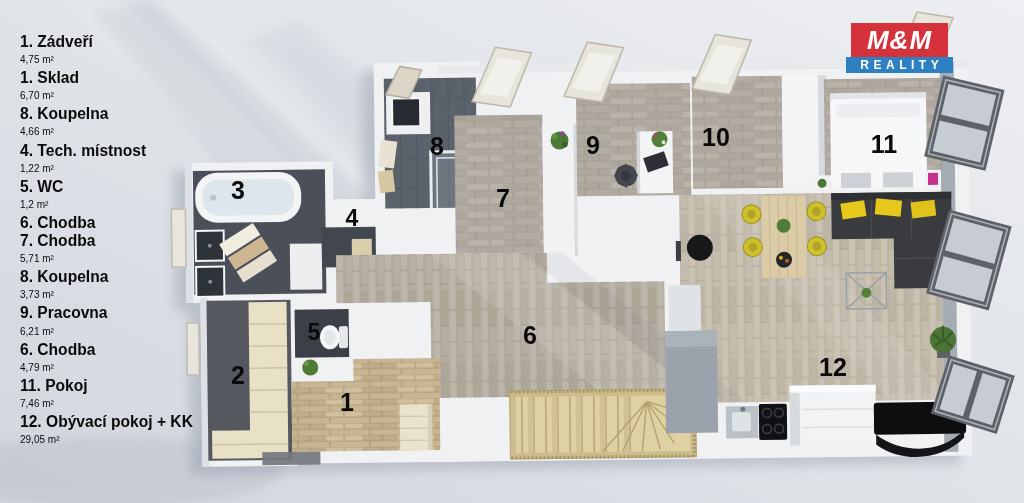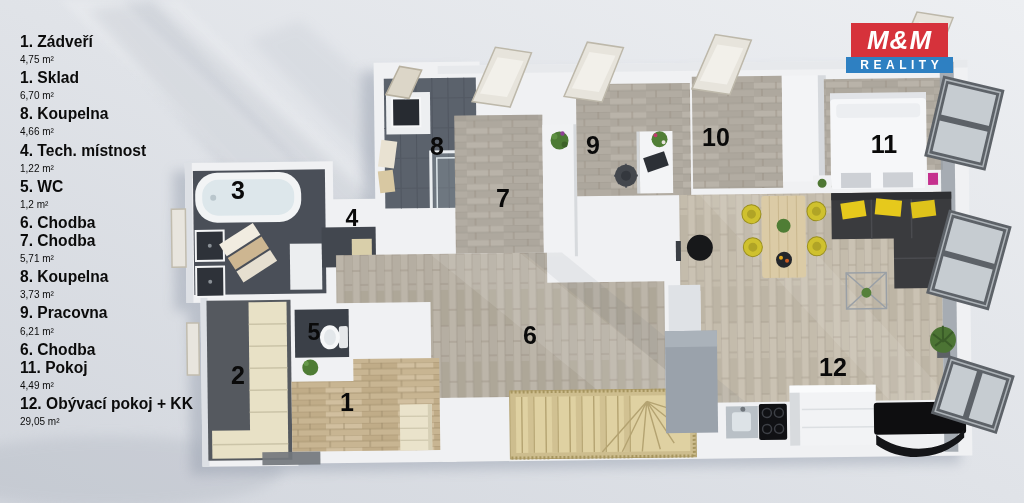--- a/index.html
+++ b/index.html
@@ -393,22 +393,23 @@
     <span class="lg-name">5. WC</span>
     <span class="lg-area">1,2 m²</span>
     <span class="lg-name">6. Chodba</span>
     <span class="lg-name">7. Chodba</span>
     <span class="lg-area">5,71 m²</span>
     <span class="lg-name">8. Koupelna</span>
     <span class="lg-area">3,73 m²</span>
     <span class="lg-name">9. Pracovna</span>
     <span class="lg-area">6,21 m²</span>
     <span class="lg-name">6. Chodba</span>
+    <span class="lg-area">4,79 m²</span>
     <span class="lg-name">11. Pokoj</span>
-    <span class="lg-area">4,49 m²</span>
+    <span class="lg-area">7,46 m²</span>
     <span class="lg-name">12. Obývací pokoj + KK</span>
     <span class="lg-area">29,05 m²</span>
   </div>
 
   <div class="rn" style="left:347px;top:402px">1</div>
   <div class="rn" style="left:238px;top:375px">2</div>
   <div class="rn" style="left:238px;top:190px">3</div>
   <div class="rn small" style="left:352px;top:218px">4</div>
   <div class="rn small" style="left:314px;top:332px">5</div>
   <div class="rn" style="left:530px;top:335px">6</div>

